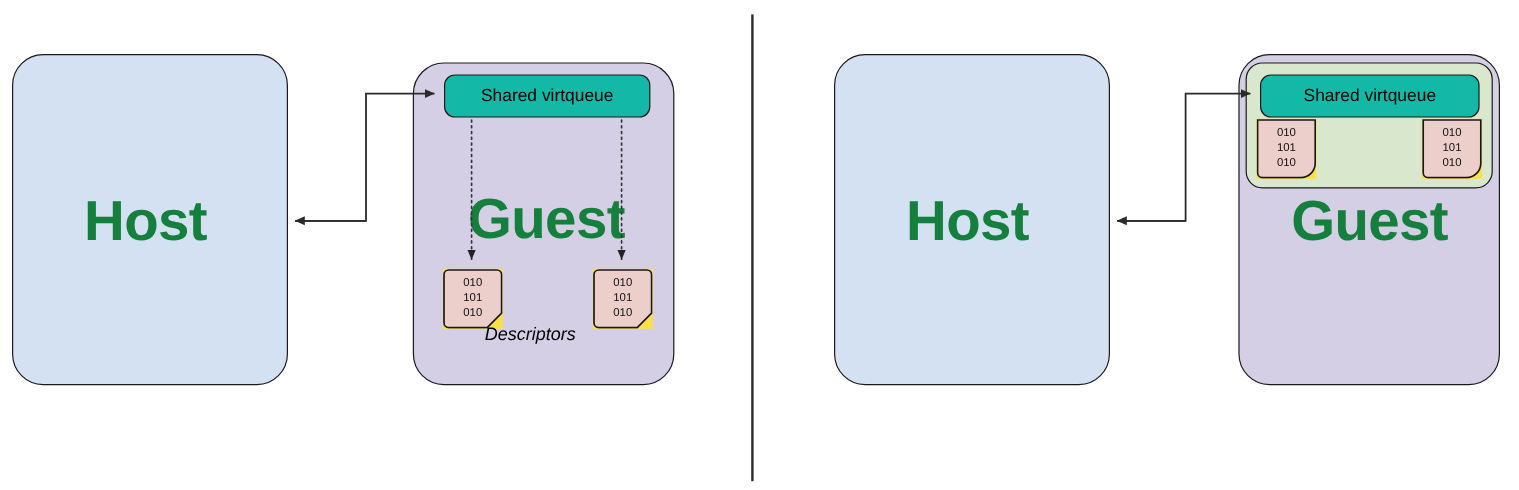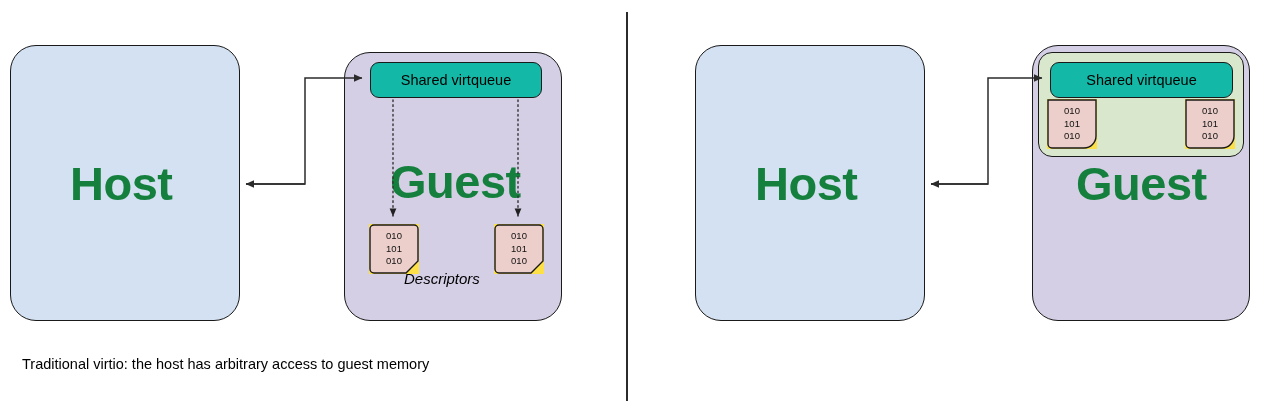--- a/index.html
+++ b/index.html
@@ -166,21 +166,20 @@
     </svg>
     <div class="bits">
       <span>010</span>
       <span>101</span>
       <span>010</span>
     </div>
   </div>
 
   <div class="desc-caption" style="left:404px; top:270px;">Descriptors</div>
 
-  <div class="panel-caption" style="left:22px; top:356px;">Traditional virtio: the host has arbitrary access to guest memory</div>
 
   <div class="divider"></div>
 
   <div class="host-box" style="left:695px; top:45px; width:230px; height:276px;"></div>
   <div class="big-label" style="left:755px; top:160px;">Host</div>
 
   <div class="guest-box" style="left:1032px; top:45px; width:218px; height:276px;"></div>
   <div class="big-label" style="left:1076px; top:160px;">Guest</div>
 
   <div class="window-box" style="left:1038px; top:52px; width:206px; height:105px;"></div>

